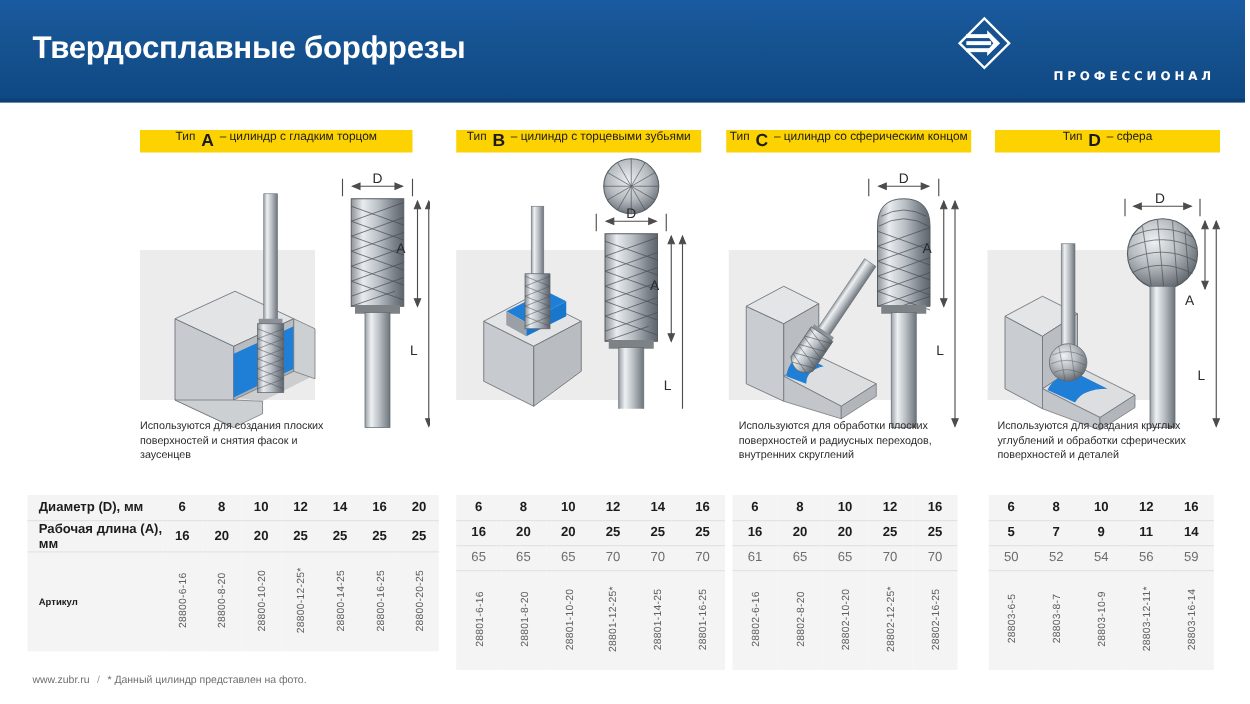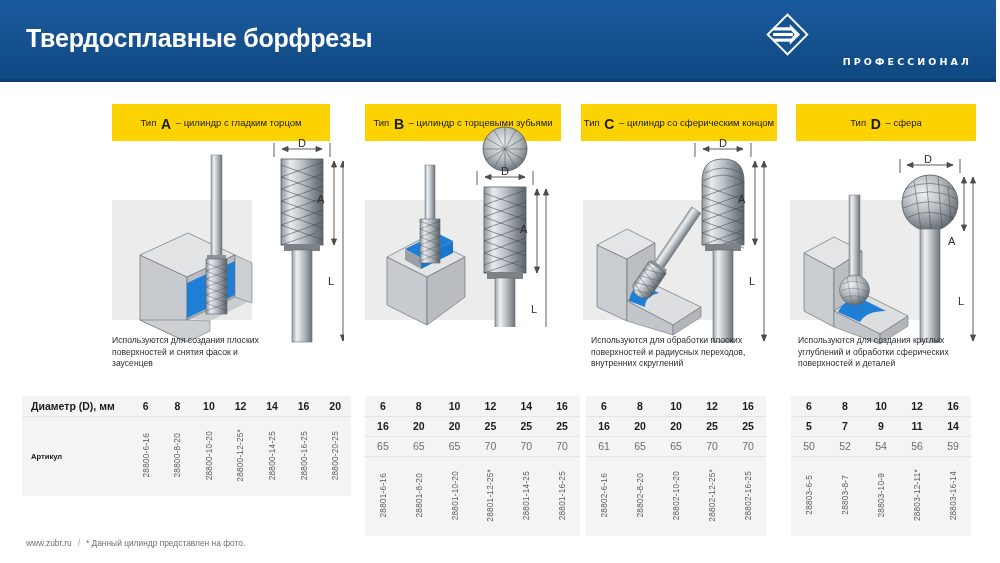--- a/index.html
+++ b/index.html
@@ -33,22 +33,22 @@
     line-height: 36px; font-family: "DejaVu Sans", sans-serif;
   }
   .logo-sub {
     position: absolute; right: 2px; top: 44px;
     color: #ffffff; font-size: 9.5px; letter-spacing: 3.1px; font-weight: bold;
     font-family: "DejaVu Sans", sans-serif;
   }
 
   
   .banner {
-    position: absolute; top: 104px; height: 37px; background: #fcd200;
-    display: flex; align-items: center; justify-content: center;
+    position: absolute; top: 104px; height: 18px; background: #fcd200;
+    display: flex; align-items: flex-start; justify-content: center;
     color: #1b1b1b; font-size: 9.5px; white-space: nowrap;
   }
   .banner b { font-size: 14px; font-weight: bold; padding: 0 2px; line-height: 1; position: relative; top: 1px; }
 
   
   .colpanel { position: absolute; top: 135px; height: 255px; }
 
   .desc {
     position: absolute; font-size: 8.6px; color: #2b2b2b; line-height: 11.6px;
   }
@@ -501,20 +501,30 @@
         <tr class="r1">
           <td class="lbl">Диаметр (D), мм</td>
           <td>6</td>
           <td>8</td>
           <td>10</td>
           <td>12</td>
           <td>14</td>
           <td>16</td>
           <td>20</td>
         </tr>
+        <tr class="r2">
+          <td class="lbl">Рабочая длина (A), мм</td>
+          <td>16</td>
+          <td>20</td>
+          <td>20</td>
+          <td>25</td>
+          <td>25</td>
+          <td>25</td>
+          <td>25</td>
+        </tr>
         <tr class="r4">
           <td class="lbl">Артикул</td>
           <td><span class="vert">28800-6-16</span></td>
           <td><span class="vert">28800-8-20</span></td>
           <td><span class="vert">28800-10-20</span></td>
           <td><span class="vert">28800-12-25*</span></td>
           <td><span class="vert">28800-14-25</span></td>
           <td><span class="vert">28800-16-25</span></td>
           <td><span class="vert">28800-20-25</span></td>
         </tr>

